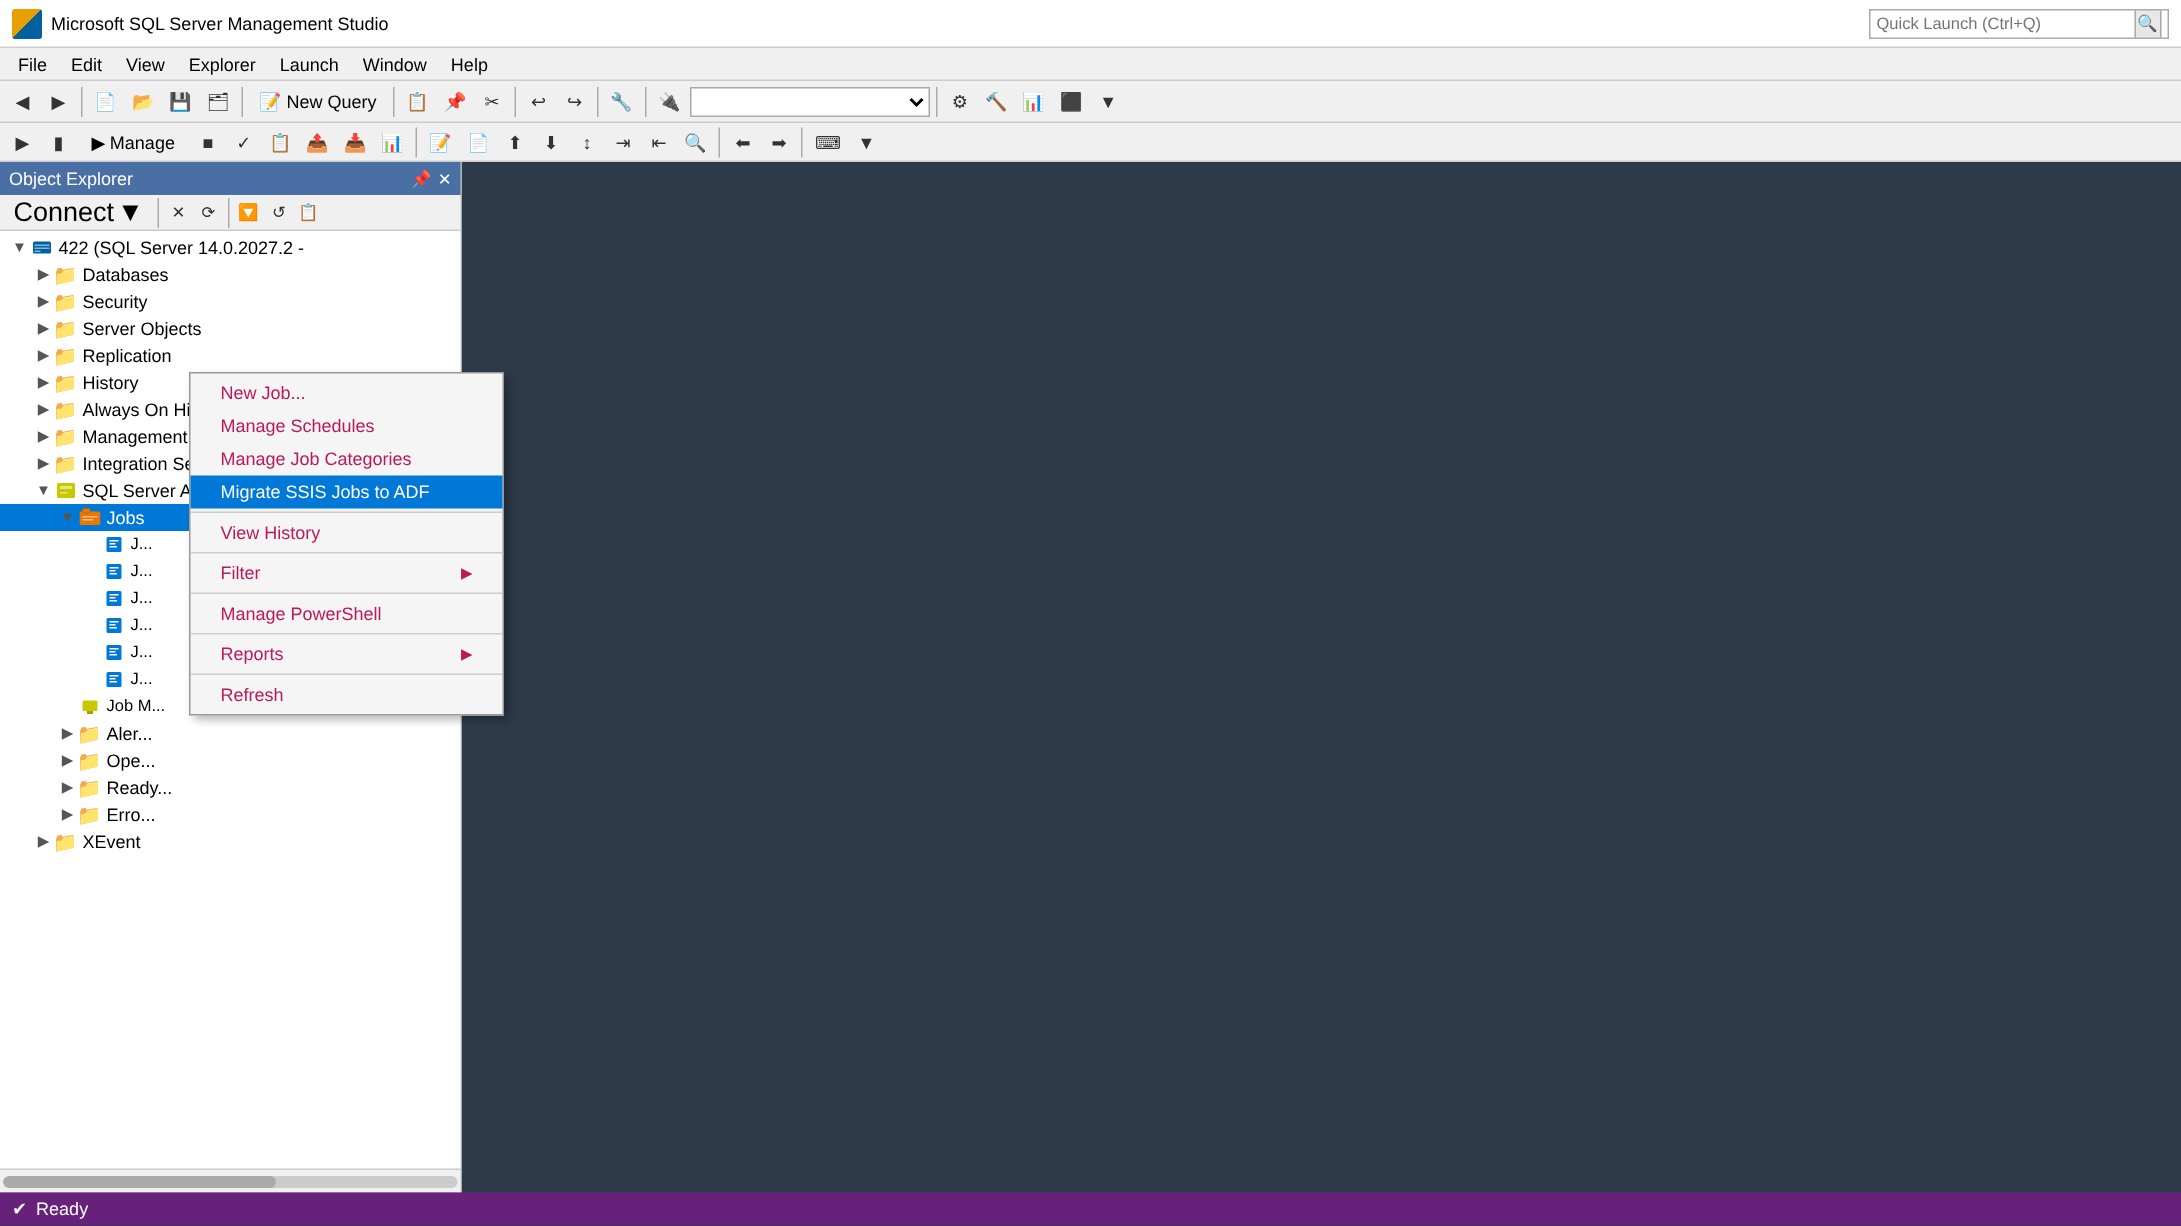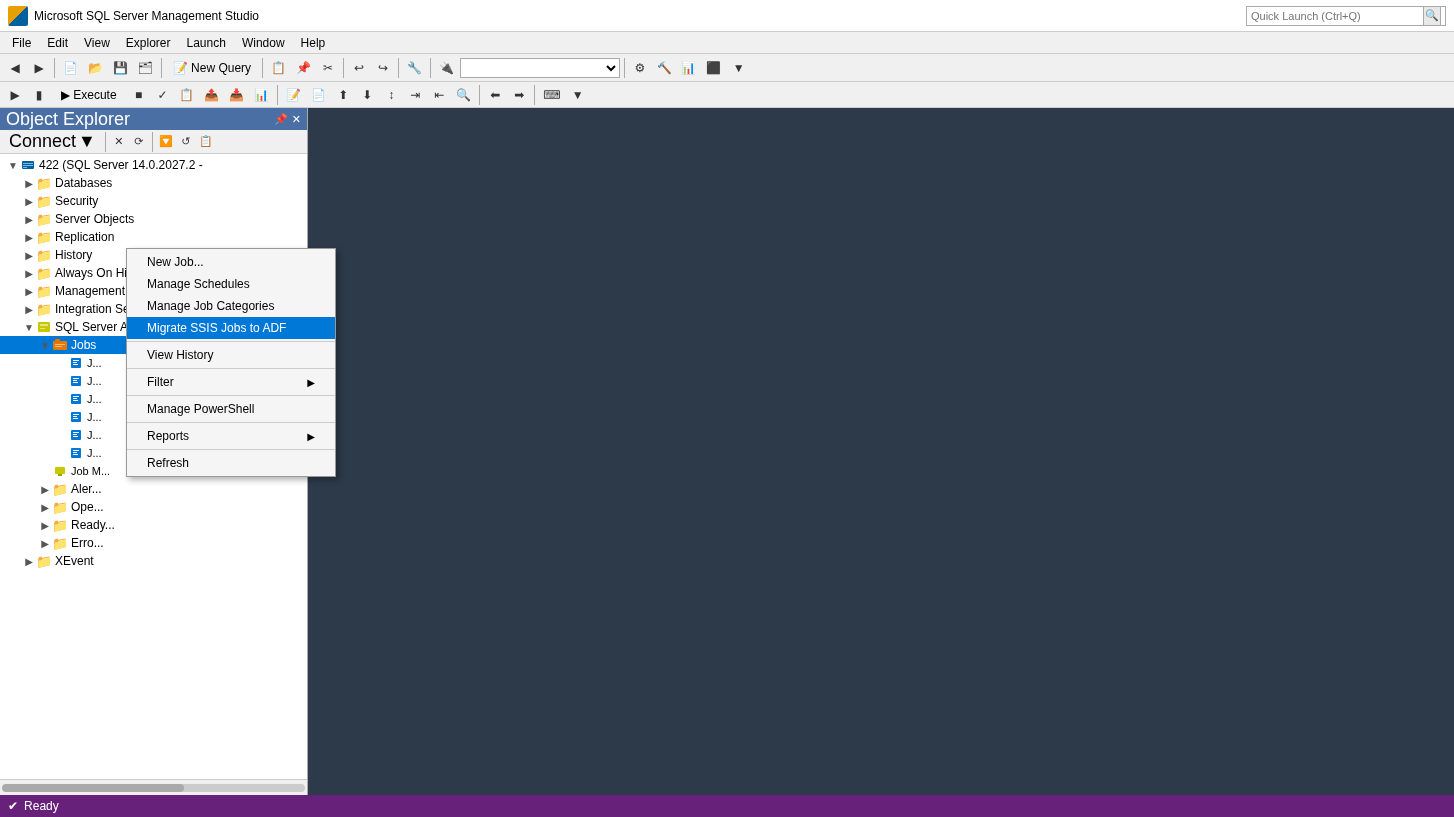--- a/index.html
+++ b/index.html
@@ -167,21 +167,21 @@
     #oe-header {
       background: #4a6fa5;
       color: white;
       font-size: 12px;
       padding: 3px 6px;
       display: flex;
       align-items: center;
       justify-content: space-between;
       height: 22px;
     }
-    #oe-header .header-title { font-size: 18px; color: white; }
+    #oe-header .header-title { font-size: 12px; color: white; }
     #oe-header .header-icons { display: flex; gap: 4px; font-size: 11px; color: white; }
     #oe-toolbar {
       background: #f0f0f0;
       display: flex;
       align-items: center;
       padding: 2px 4px;
       gap: 2px;
       border-bottom: 1px solid #ccc;
       height: 24px;
     }
@@ -259,21 +259,21 @@
       width: 210px;
       background: #f5f5f5;
       border: 1px solid #999;
       box-shadow: 3px 3px 6px rgba(0,0,0,0.3);
       z-index: 1000;
       padding: 2px 0;
     }
     .ctx-item {
       padding: 4px 20px;
       font-size: 12px;
-      color: #000000;
+      color: #be185d;
       cursor: pointer;
       display: flex;
       align-items: center;
       justify-content: space-between;
       white-space: nowrap;
     }
     .ctx-item.highlighted { background: #0078d7; color: white; }
     .ctx-separator { height: 1px; background: #ccc; margin: 2px 0; }
     .ctx-arrow { font-size: 10px; }
 
@@ -356,21 +356,21 @@
   <div class="tb-btn">📊</div>
   <div class="tb-btn">⬛</div>
   <div class="tb-btn">▼</div>
 </div>
 
 <div id="toolbar2">
   <div class="tb-btn">▶</div>
   <div class="tb-btn">▮</div>
   <div class="execute-btn">
     <span>▶</span>
-    <span>Execute</span>
+    <span>Manage</span>
   </div>
   <div class="tb-btn">■</div>
   <div class="tb-btn">✓</div>
   <div class="tb-btn">📋</div>
   <div class="tb-btn">📤</div>
   <div class="tb-btn">📥</div>
   <div class="tb-btn">📊</div>
   <div class="tb-separator"></div>
   <div class="tb-btn">📝</div>
   <div class="tb-btn">📄</div>

